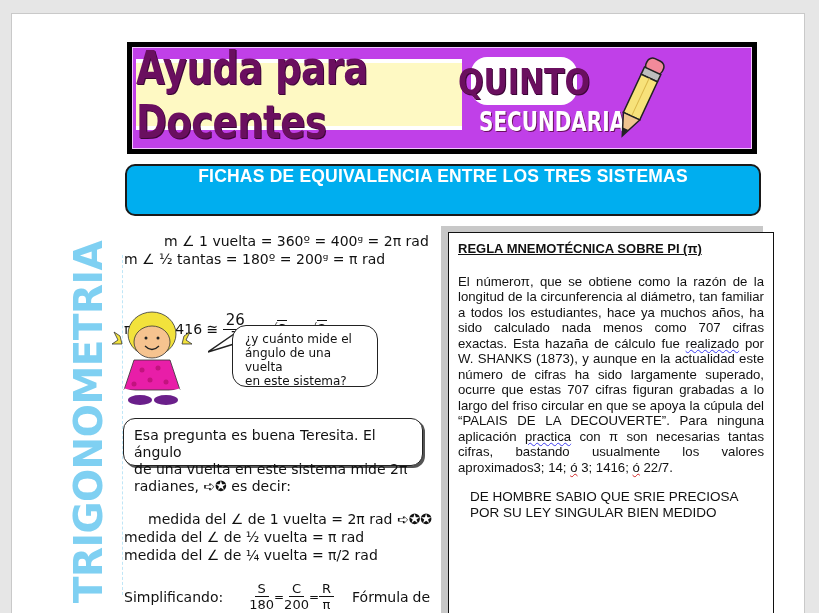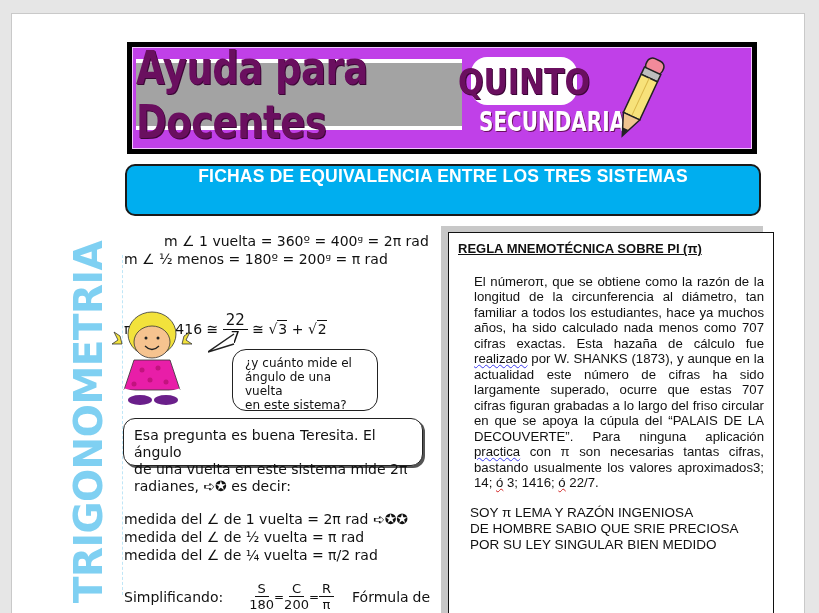--- a/index.html
+++ b/index.html
@@ -17,21 +17,21 @@
   .banner-inner {
     position: relative; width: 100%; height: 100%; background: #c040e8;
     border: 1px solid #f2c8ff;
   }
   .banner-white {
     position: absolute; left: 3px; top: 7px; width: 326px; height: 79px;
     background: #fff; border-top: 4px solid #c040e8; border-bottom: 4px solid #c040e8;
     box-shadow: 0 -4px 0 #fff inset;
   }
   .banner-white-core {
-    position: absolute; left: 0; top: 4px; right: 0; bottom: 4px; background: #a3a3a3;
+    position: absolute; left: 0; top: 4px; right: 0; bottom: 4px; background: #fef9c3;
     display: flex; align-items: center; justify-content: center;
   }
   .banner-title {
     font-family: "DejaVu Sans", sans-serif; font-weight: bold; font-size: 37px;
     color: #6a0f5f; letter-spacing: -0.5px; transform: scaleY(1.25);
     text-shadow: 1px 1px 0 #3c0636;
   }
   .quinto-pill {
     position: absolute; left: 338px; top: 9px; width: 106px; height: 48px;
     background: #fff; border-radius: 16px; display: flex; align-items: center; justify-content: center;
@@ -78,40 +78,40 @@
   .frac { display: inline-flex; flex-direction: column; align-items: center; vertical-align: middle; line-height: 1; }
   .frac .num { border-bottom: 1px solid #111; padding: 0 3px 1px; }
   .frac .den { padding-top: 1px; }
   .sqrt { border-top: 1px solid #111; padding-left: 1px; }
 
   .girl { position: absolute; left: 112px; top: 308px; width: 80px; height: 98px; }
 
   .bubble {
     position: absolute; left: 232px; top: 325px; width: 146px; height: 62px;
     border: 1.5px solid #222; border-radius: 14px; background: #fff;
-    padding: 6px 12px; font-size: 12px; line-height: 14px; color: #111; margin-top: 24px;
+    padding: 6px 12px; font-size: 12px; line-height: 14px; color: #111;
   }
   .bubble-tail { position: absolute; left: 208px; top: 330px; width: 30px; height: 30px; }
 
   .answer-box {
     position: absolute; left: 123px; top: 418px; width: 300px; height: 48px;
     border: 1.5px solid #222; border-radius: 12px; background: #fff;
     padding: 8px 10px; font-size: 14px; line-height: 17px; color: #111;
     box-shadow: 2px 2px 0 #555;
   }
 
   
   .rb-shadow { position: absolute; left: 441px; top: 226px; width: 322px; height: 400px; background: #c8c8c8; }
   .rb {
     position: absolute; left: 448px; top: 232px; width: 326px; height: 400px;
     background: #fff; border: 1px solid #111; padding: 8px 9px;
     font-family: "Liberation Sans", sans-serif; color: #111; font-size: 13.2px; line-height: 15.5px;
   }
   .rb-title { font-weight: bold; font-size: 13px; margin-bottom: 17px; text-decoration: underline; }
-  .rb-para { text-align: justify; text-align-last: left; margin-left: 16px; }
+  .rb-para { text-align: justify; text-align-last: left; }
   .squiggle { text-decoration: underline wavy #3a3af0; text-decoration-thickness: 1px; }
   .squiggle-red { text-decoration: underline wavy #d02020; text-decoration-thickness: 1px; }
   .verses { margin-top: 14px; padding-left: 12px; font-size: 13.5px; line-height: 16px; }
 </style>
 </head>
 <body>
 
 <div class="page"></div>
 
 <div class="banner">
@@ -141,25 +141,25 @@
 <div class="subtitle">
   <span>FICHAS DE EQUIVALENCIA ENTRE LOS TRES SISTEMAS</span>
 </div>
 
 <div class="vertical-label">
   <span>TRIGONOMETRIA</span>
 </div>
 <div class="dotted-line"></div>
 
 <div class="lc" style="left:124px; top:232px;margin-left:40px;">m ∠ 1 vuelta = 360º = 400ᵍ = 2π rad</div>
-<div class="lc" style="left:124px; top:250px;">m ∠ ½ menos = 180º = 200ᵍ = π rad</div>
+<div class="lc" style="left:124px; top:250px;">m ∠ ½ tantas = 180º = 200ᵍ = π rad</div>
 <div class="lc" style="left:124px; top:268px; line-height:22px;margin-top:45px;">
   <span>π ≅ 3,1416 ≅</span>
   <span class="frac" style="font-size:15px;">
-    <span class="num">22</span>
+    <span class="num">26</span>
     <span class="den">7</span>
   </span>
   <span>≅</span>
   <span>√</span><span class="sqrt">3</span>
   <span>+</span>
   <span>√</span><span class="sqrt">2</span>
 </div>
 
 <svg class="girl" viewBox="0 0 80 98">
   <path d="M8,28 L2,24 L6,32 L0,36 L10,36 Z" fill="#f2e23c" stroke="#333" stroke-width="0.8"></path>
@@ -188,21 +188,21 @@
   <div>ángulo de una vuelta</div>
   <div>en este sistema?</div>
 </div>
 
 <div class="answer-box">
   <div>Esa pregunta es buena Teresita. El ángulo</div>
   <div>de una vuelta en este sistema mide 2π</div>
   <div>radianes, ➪✪ es decir:</div>
 </div>
 
-<div class="lc" style="left:124px; top:510px;">medida del  ∠ de 1 vuelta = 2π rad ➪✪✪</div>
+<div class="lc" style="left:124px; top:510px;padding-left:24px;">medida del  ∠ de 1 vuelta = 2π rad ➪✪✪</div>
 <div class="lc" style="left:124px; top:528px;">medida del  ∠ de ½ vuelta = π rad</div>
 <div class="lc" style="left:124px; top:546px;text-align:right;">medida del  ∠ de ¼ vuelta = π/2 rad</div>
 
 <div class="lc" style="left:124px; top:582px; width:306px; display:flex; align-items:center;">
   <span>Simplificando:</span>
   <span style="width:26px;"></span>
   <span class="frac" style="font-size:13px;">
     <span class="num">S</span>
     <span class="den">180</span>
   </span>
@@ -220,17 +220,16 @@
   <span>Fórmula</span>
   <span style="flex:1;"></span>
   <span>de</span>
 </div>
 
 <div class="rb-shadow"></div>
 <div class="rb">
   <div class="rb-title">REGLA MNEMOTÉCNICA SOBRE PI (π)</div>
   <div class="rb-para"><span>El númeroπ, que se obtiene como la razón de la longitud de la circunferencia al diámetro, tan familiar a todos los estudiantes, hace ya muchos años, ha sido calculado nada menos como 707 cifras exactas. Esta hazaña de cálculo fue </span><span class="squiggle">realizado</span><span> por W. SHANKS (1873), y aunque en la actualidad este número de cifras ha sido largamente superado, ocurre que estas 707 cifras figuran grabadas a lo largo del friso circular en que se apoya la cúpula del “PALAIS DE LA DECOUVERTE”. Para ninguna aplicación </span><span class="squiggle">practica</span><span> con π son necesarias tantas cifras, bastando usualmente los valores aproximados3; 14; </span><span class="squiggle-red">ó</span><span> 3; 1416; </span><span class="squiggle-red">ó</span><span> 22/7.</span></div>
   <div class="verses">
-    <div>SOY π LEMA Y RAZÓN INGENIOSA</div>
     <div>DE HOMBRE SABIO QUE SRIE PRECIOSA</div>
     <div>POR SU LEY SINGULAR BIEN MEDIDO</div>
   </div>
 </div>
 
 </body></html>

